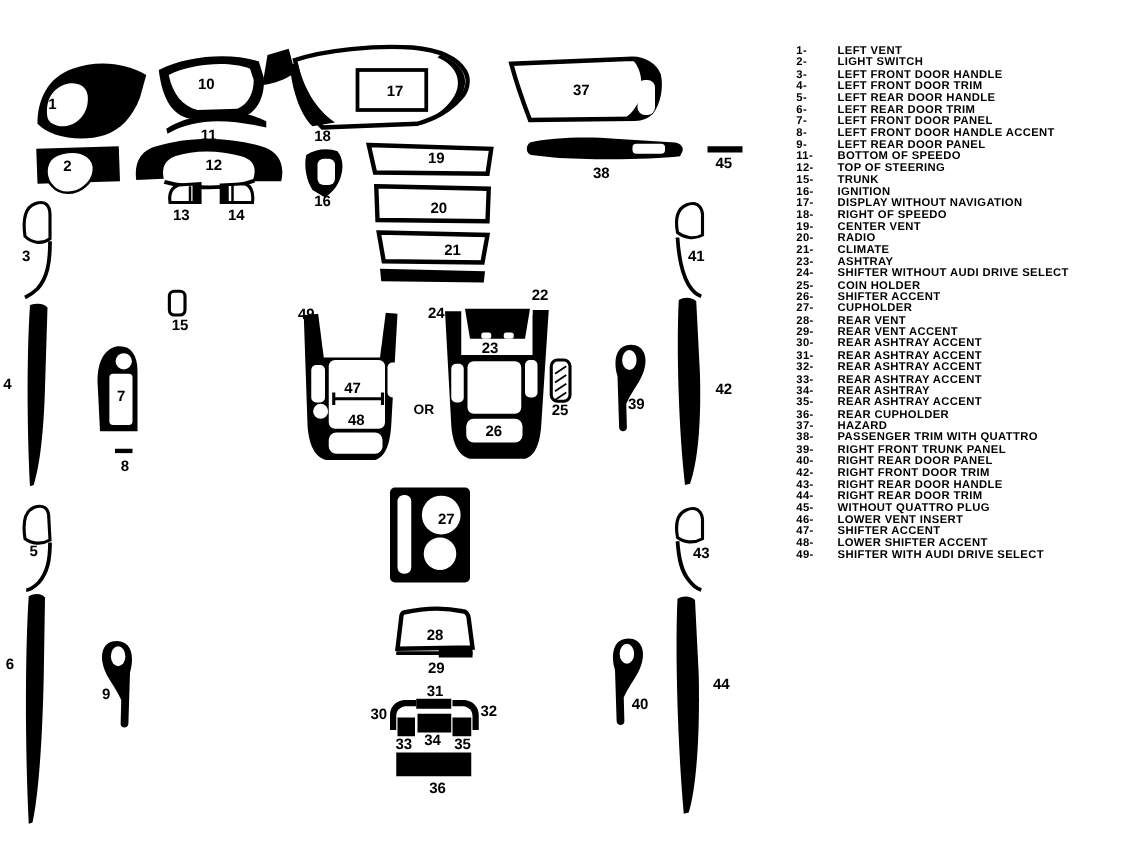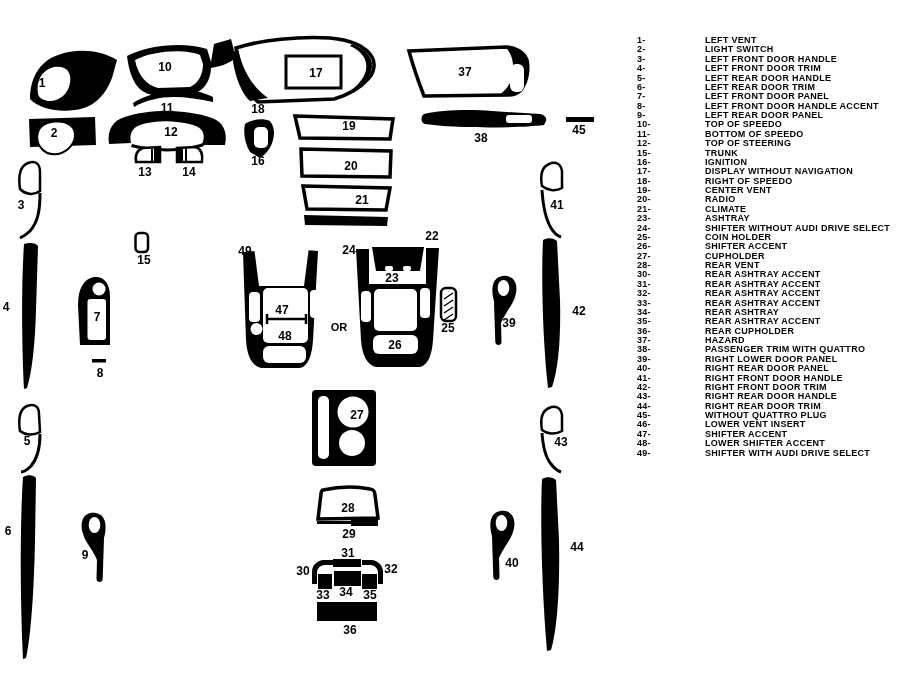--- a/index.html
+++ b/index.html
@@ -3,21 +3,21 @@
 <meta charset="utf-8">
 <style>
   html,body{margin:0;padding:0;background:#ffffff;}
   .page{position:relative;width:900px;height:675px;background:#ffffff;overflow:hidden;
         font-family:"Liberation Sans",sans-serif;}
   .diagram-svg{position:absolute;left:0;top:0;}
   .legend{position:absolute;left:637px;top:36px;width:262px;color:#000;}
   .lrow{display:flex;align-items:baseline;height:9.38px;line-height:9.38px;
         font-weight:bold;font-size:9px;letter-spacing:0.3px;white-space:nowrap;}
   .lnum{flex:0 0 33px;}
-  .ltext{flex:1;margin-left:35px;}
+  .ltext{flex:1;}
   svg text{font-family:"Liberation Sans",sans-serif;font-weight:bold;fill:#000;}
 </style>
 </head>
 <body>
 
 <div class="page">
 
 <svg class="diagram-svg" width="900" height="675" viewBox="0 0 900 675">
 
   <g>
@@ -309,24 +309,20 @@
       </div>
       <div class="lrow">
         <span class="lnum">8-</span>
         <span class="ltext">LEFT FRONT DOOR HANDLE ACCENT</span>
       </div>
       <div class="lrow">
         <span class="lnum">9-</span>
         <span class="ltext">LEFT REAR DOOR PANEL</span>
       </div>
       <div class="lrow">
-        <span class="lnum">10-</span>
-        <span class="ltext">TOP OF SPEEDO</span>
-      </div>
-      <div class="lrow">
         <span class="lnum">11-</span>
         <span class="ltext">BOTTOM OF SPEEDO</span>
       </div>
       <div class="lrow">
         <span class="lnum">12-</span>
         <span class="ltext">TOP OF STEERING</span>
       </div>
       <div class="lrow">
         <span class="lnum">15-</span>
         <span class="ltext">TRUNK</span>
@@ -373,20 +369,24 @@
       </div>
       <div class="lrow">
         <span class="lnum">27-</span>
         <span class="ltext">CUPHOLDER</span>
       </div>
       <div class="lrow">
         <span class="lnum">28-</span>
         <span class="ltext">REAR VENT</span>
       </div>
       <div class="lrow">
+        <span class="lnum">29-</span>
+        <span class="ltext">REAR VENT ACCENT</span>
+      </div>
+      <div class="lrow">
         <span class="lnum">30-</span>
         <span class="ltext">REAR ASHTRAY ACCENT</span>
       </div>
       <div class="lrow">
         <span class="lnum">31-</span>
         <span class="ltext">REAR ASHTRAY ACCENT</span>
       </div>
       <div class="lrow">
         <span class="lnum">32-</span>
         <span class="ltext">REAR ASHTRAY ACCENT</span>
@@ -410,31 +410,27 @@
       <div class="lrow">
         <span class="lnum">37-</span>
         <span class="ltext">HAZARD</span>
       </div>
       <div class="lrow">
         <span class="lnum">38-</span>
         <span class="ltext">PASSENGER TRIM WITH QUATTRO</span>
       </div>
       <div class="lrow">
         <span class="lnum">39-</span>
-        <span class="ltext">RIGHT LOWER DOOR PANEL</span>
+        <span class="ltext">RIGHT FRONT TRUNK PANEL</span>
       </div>
       <div class="lrow">
         <span class="lnum">40-</span>
         <span class="ltext">RIGHT REAR DOOR PANEL</span>
       </div>
       <div class="lrow">
-        <span class="lnum">41-</span>
-        <span class="ltext">RIGHT FRONT DOOR HANDLE</span>
-      </div>
-      <div class="lrow">
         <span class="lnum">42-</span>
         <span class="ltext">RIGHT FRONT DOOR TRIM</span>
       </div>
       <div class="lrow">
         <span class="lnum">43-</span>
         <span class="ltext">RIGHT REAR DOOR HANDLE</span>
       </div>
       <div class="lrow">
         <span class="lnum">44-</span>
         <span class="ltext">RIGHT REAR DOOR TRIM</span>

